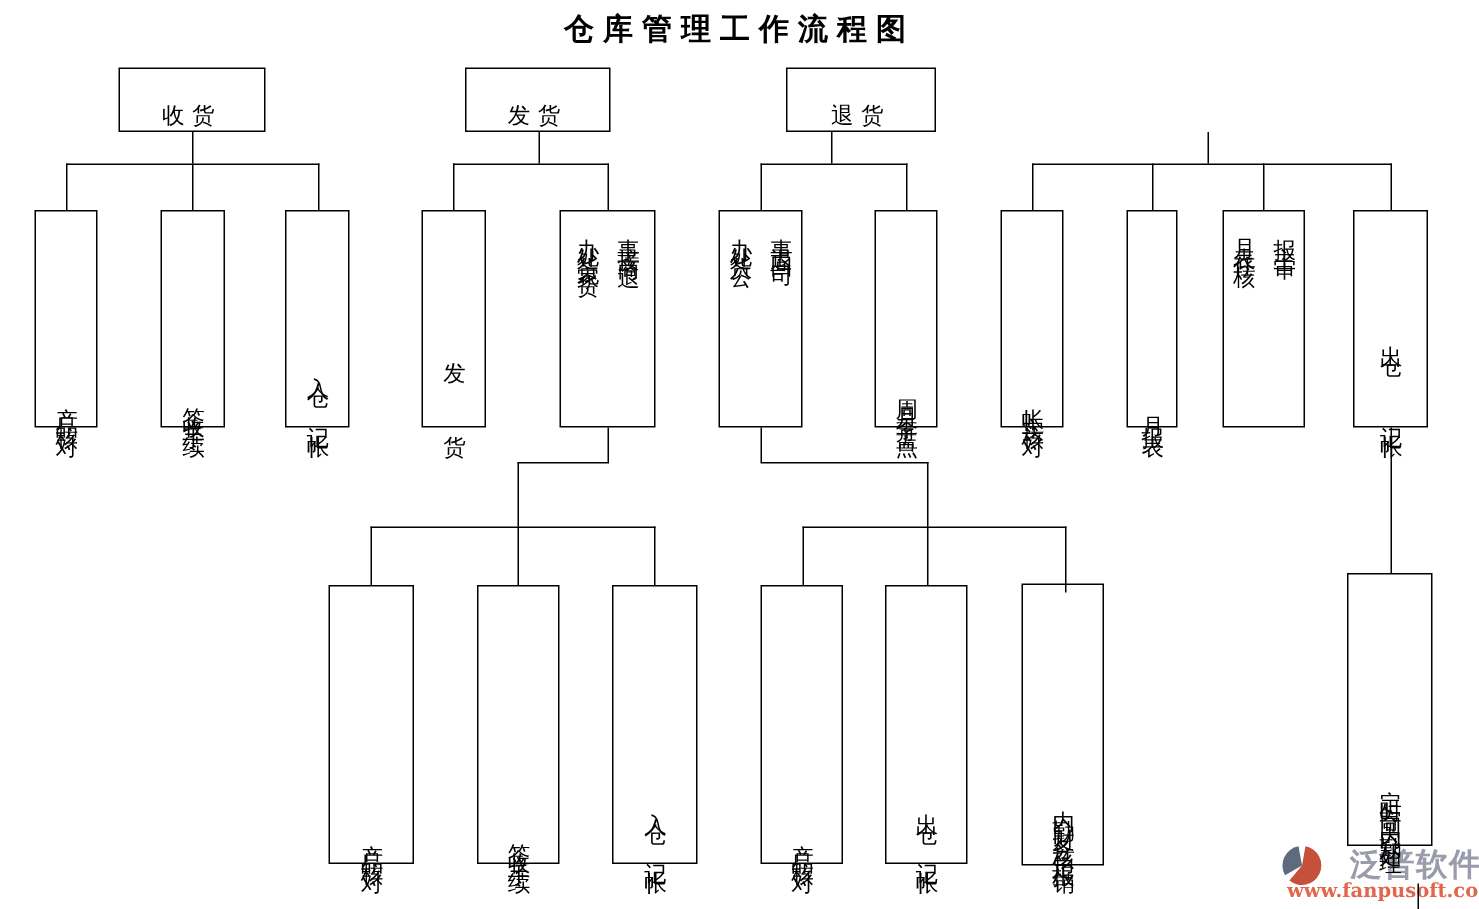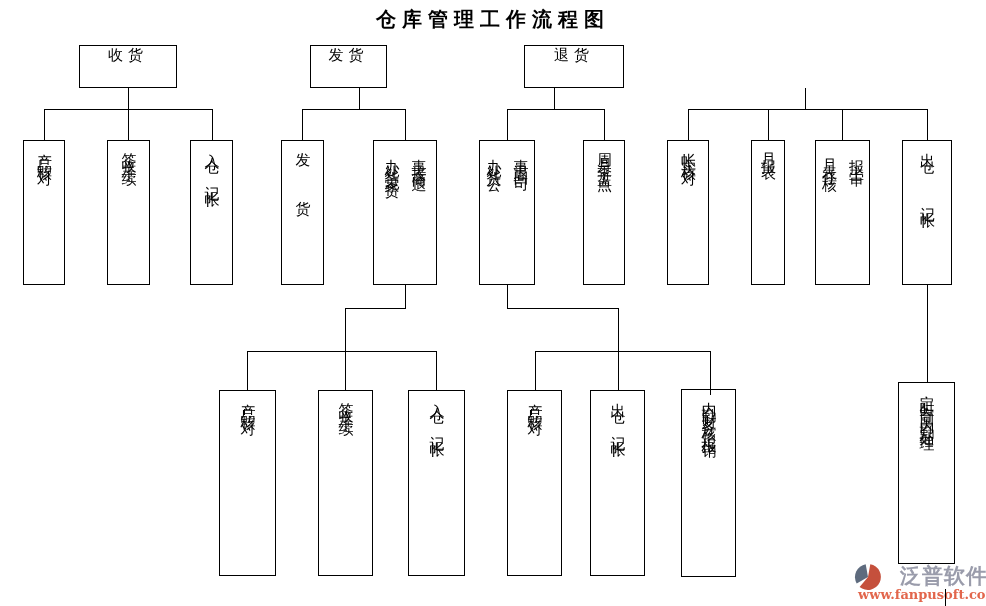--- a/index.html
+++ b/index.html
@@ -8,21 +8,21 @@
     font-family:"DejaVu Sans", sans-serif; overflow:hidden;
   }
   .title {
     position:absolute; top:6px; left:0; width:100%;
     text-align:center; font-size:20px; font-weight:bold;
     letter-spacing:6px; color:#000;
   }
   .node {
     position:absolute; box-sizing:border-box;
     border:1px solid #000; background:#fff;
-    display:flex; align-items:flex-start; justify-content:center;
+    display:flex; align-items:flex-end; justify-content:center;
   }
   .node .hlabel { font-size:15px; letter-spacing:5px; color:#000; white-space:nowrap; }
   .vtext {
     writing-mode:vertical-rl; text-orientation:upright;
     font-size:15px; letter-spacing:6px; line-height:27px;
     white-space:pre-line; color:#000;
   }
   .tcol { align-items:flex-start; }
   .tcol .vtext { padding-top:6px; }
   .ln { position:absolute; background:#000; }
@@ -49,21 +49,21 @@
       <path d="M14 14 L11.7 1.2 A13 13 0 0 0 2.7 20.5 Z" fill="#5e6b7e"></path>
       <path d="M14 14 L16.3 1.2 A13 13 0 1 1 5.6 24 Z" fill="#c5503c"></path>
     </svg>
     <span class="wm-brand">泛普软件</span>
     <span class="wm-url">www.fanpusoft.com</span>
   </div>
 
   <div class="node" style="left:79px;top:45px;width:98px;height:43px">
     <span class="hlabel">收货</span>
     </div>
-  <div class="node" style="left:310px;top:45px;width:77px;height:43px">
+  <div class="node" style="left:310px;top:45px;width:97px;height:43px">
     <span class="hlabel">发货</span>
     </div>
   <div class="node" style="left:524px;top:45px;width:100px;height:43px">
     <span class="hlabel">退货</span>
     </div>
 
   <div class="node" style="left:23px;top:140px;width:42px;height:145px">
     <span class="vtext">产品核对</span>
     </div>
   <div class="node" style="left:107px;top:140px;width:43px;height:145px">

